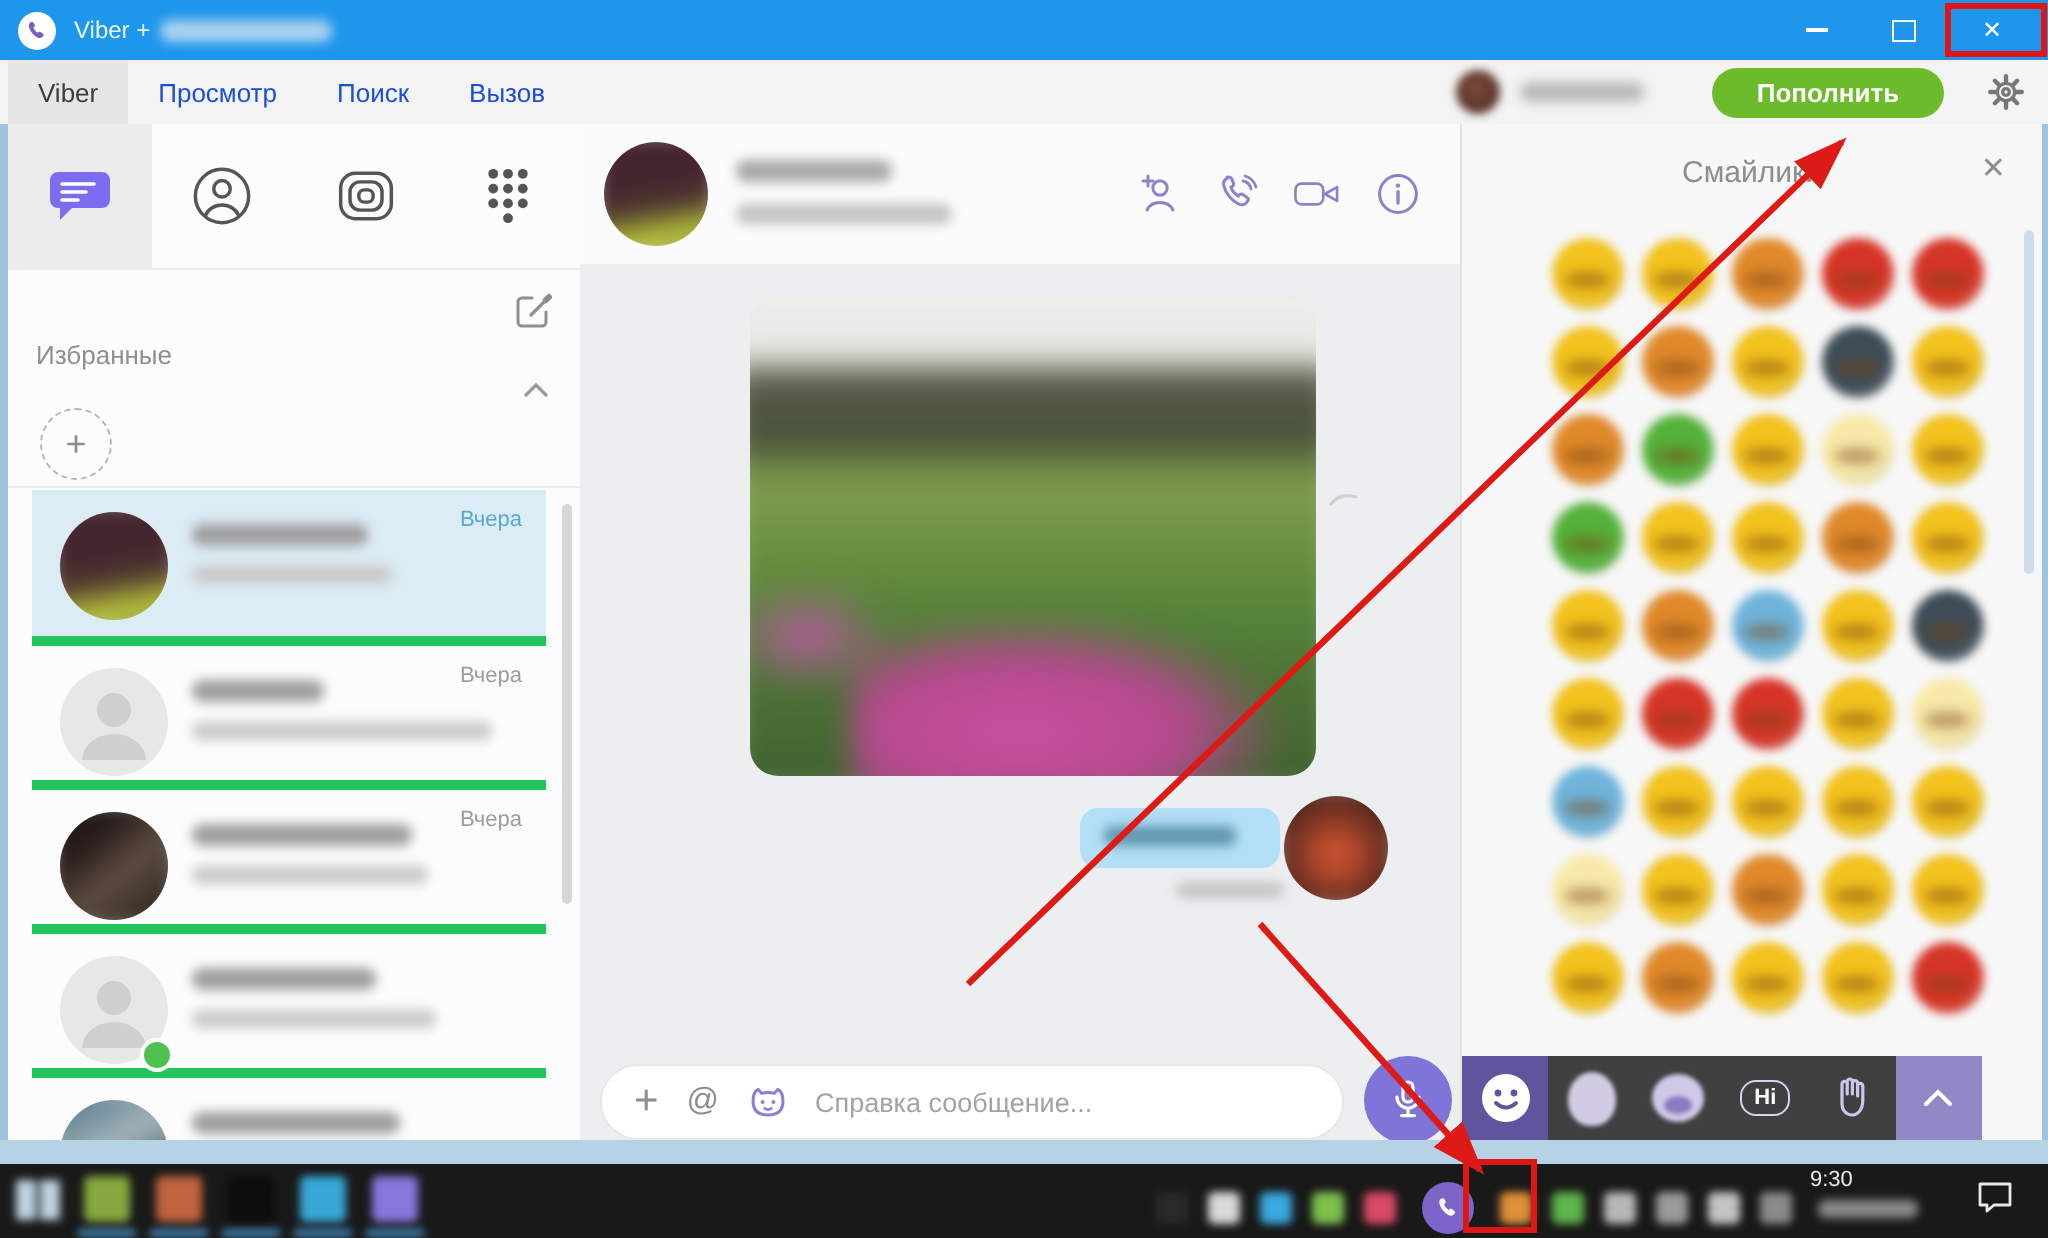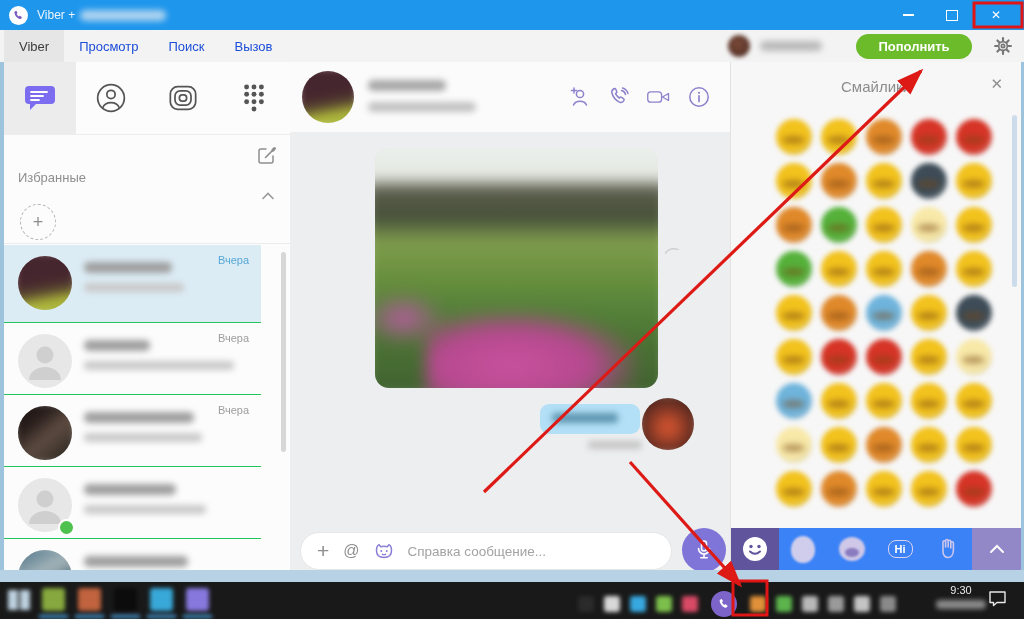--- a/index.html
+++ b/index.html
@@ -39,21 +39,21 @@
   .search-pill{position:absolute;left:12px;top:78px;width:222px;height:30px;background:#f2f2f2;border:1px solid #e0e0e0;border-radius:16px;
                display:flex;align-items:center;padding-left:12px;box-sizing:border-box;}
   .search-ph{color:#9d9d9d;font-size:13px;margin-left:8px;}
   .compose-wrap{position:absolute;left:252px;top:82px;width:24px;height:24px;}
   .fav-label{position:absolute;left:14px;top:108px;font-size:13px;color:#8f8f8f;}
   .fav-chevron{position:absolute;left:258px;top:124px;}
   .fav-add{position:absolute;left:16px;top:142px;width:34px;height:34px;border:1.5px dashed #b5b5b5;border-radius:50%;
            display:flex;align-items:center;justify-content:center;color:#8d8d8d;font-size:18px;font-weight:300;}
   .fav-sep{position:absolute;left:0;top:181px;width:286px;height:1px;background:#ececec;}
 
-  .chat-item{position:absolute;left:0;width:257px;border-bottom:1px solid #22c55e;box-sizing:border-box;}
+  .chat-item{position:absolute;left:12px;width:257px;border-bottom:5px solid #22c55e;box-sizing:border-box;}
   .chat-item.selected{background:#dcecf5;}
   .avatar{position:absolute;left:14px;top:11px;width:54px;height:54px;border-radius:50%;overflow:hidden;background:#ddd;}
   .av-person-photo{background:linear-gradient(170deg,#46262e 48%,#5a4a30 62%,#b8c23c 78%,#8a9c32);}
   .av-photo-dark{background:linear-gradient(140deg,#241a18 30%,#5e4c42 55%,#383028 80%);}
   .av-photo-blue{background:linear-gradient(150deg,#6a8898 20%,#a8b8bc 45%,#3c5866 70%,#6a7a50);}
   .av-placeholder{background:#e7e7e7;}
   .online-dot{position:absolute;left:54px;top:52px;width:13px;height:13px;border-radius:50%;background:#4fc14f;border:2px solid #fff;}
   .name-blob{position:absolute;left:80px;top:17px;height:11px;background:#9f9f9f;border-radius:5px;filter:blur(3px);}
   .msg-blob{position:absolute;left:80px;top:38px;height:9px;background:#c9c9c9;border-radius:4px;filter:blur(3px);}
   .chat-time{position:absolute;right:12px;top:9px;font-size:11px;color:#9d9d9d;}
@@ -94,40 +94,40 @@
            display:flex;align-items:center;justify-content:center;}
 
   
   .panel{position:absolute;left:730px;top:62px;width:290px;height:508px;background:#f7f7f7;border-left:1px solid #e2e2e2;overflow:hidden;}
   .panel-title{position:absolute;left:0;top:16px;width:290px;text-align:center;color:#8c8c8c;font-size:15px;}
   .panel-close{position:absolute;right:18px;top:13px;color:#8f8f8f;font-size:15px;}
   .emoji-grid{position:absolute;left:40px;top:53px;display:grid;grid-template-columns:repeat(5,45px);grid-auto-rows:44px;justify-items:center;align-items:center;}
   .emoji{width:36px;height:36px;border-radius:50%;position:relative;overflow:hidden;filter:blur(2.5px);}
   .emoji .face{position:absolute;left:18%;top:46%;width:64%;height:24%;border-radius:45%;background:#7a4612;opacity:.5;filter:blur(2px);}
   .panel-scroll{position:absolute;left:281px;top:53px;width:5px;height:172px;border-radius:3px;background:#ccdcea;}
-  .stab-bar{position:absolute;left:0;top:466px;width:290px;height:42px;background:#3b82f6;display:flex;}
+  .stab-bar{position:absolute;left:0;top:466px;width:260px;height:42px;background:#404040;display:flex;}
   .stab{width:48.3px;height:42px;display:flex;align-items:center;justify-content:center;}
   .stab.active{background:#60549c;}
   .stab.collapse{background:#9288c7;}
   .hi-bubble{border:1.7px solid #d8d3f0;border-radius:8px;color:#fff;font-weight:bold;font-size:11px;padding:2px 6px;position:relative;}
   .owl-blob{width:24px;height:27px;border-radius:50% 50% 46% 46%;background:#d8d2ec;filter:blur(1px);opacity:.95;}
   .monkey-blob{width:26px;height:24px;border-radius:50%;background:#cfc8e8;filter:blur(1px);position:relative;}
   .monkey-blob:after{content:"";position:absolute;left:6px;top:11px;width:14px;height:9px;border-radius:50%;background:#8a7cc0;}
 
   
   .taskbar{position:absolute;left:0;top:582px;width:1024px;height:37px;background:#191919;}
   .start-blob{position:absolute;left:8px;top:8px;width:22px;height:20px;filter:blur(2px);
     background:linear-gradient(90deg,#cfe6f5 46%,#191919 46%,#191919 54%,#cfe6f5 54%);opacity:.9;}
   .tb-apps{position:absolute;left:42px;top:6px;display:flex;gap:13px;}
   .tb-app{width:23px;height:23px;border-radius:3px;filter:blur(2px);position:relative;}
   .tb-underline{position:absolute;left:-3px;bottom:-7px;width:29px;height:3px;background:#4aa3e0;filter:none;}
   .tray{position:absolute;left:578px;top:9px;display:flex;gap:10px;align-items:center;}
   .tray-ic{width:16px;height:16px;border-radius:3px;filter:blur(2px);}
   .viber-tray{width:26px;height:26px;border-radius:50%;background:#7d64c8;display:flex;align-items:center;justify-content:center;filter:none;margin:0 3px;}
-  .clock-wrap{position:absolute;left:932px;top:2px;width:58px;text-align:center;color:#e8e8e8;font-size:11px;}
+  .clock-wrap{position:absolute;left:905px;top:2px;width:58px;color:#e8e8e8;font-size:11px;}
   .date-blob{margin:4px auto 0;width:50px;height:9px;background:#8a8a8a;border-radius:4px;filter:blur(2.5px);}
   .action-center{position:absolute;left:988px;top:8px;}
 
   
   .anno{position:absolute;left:0;top:0;width:1024px;height:619px;pointer-events:none;}
 </style>
 </head>
 <body>
 
 <div class="page">

